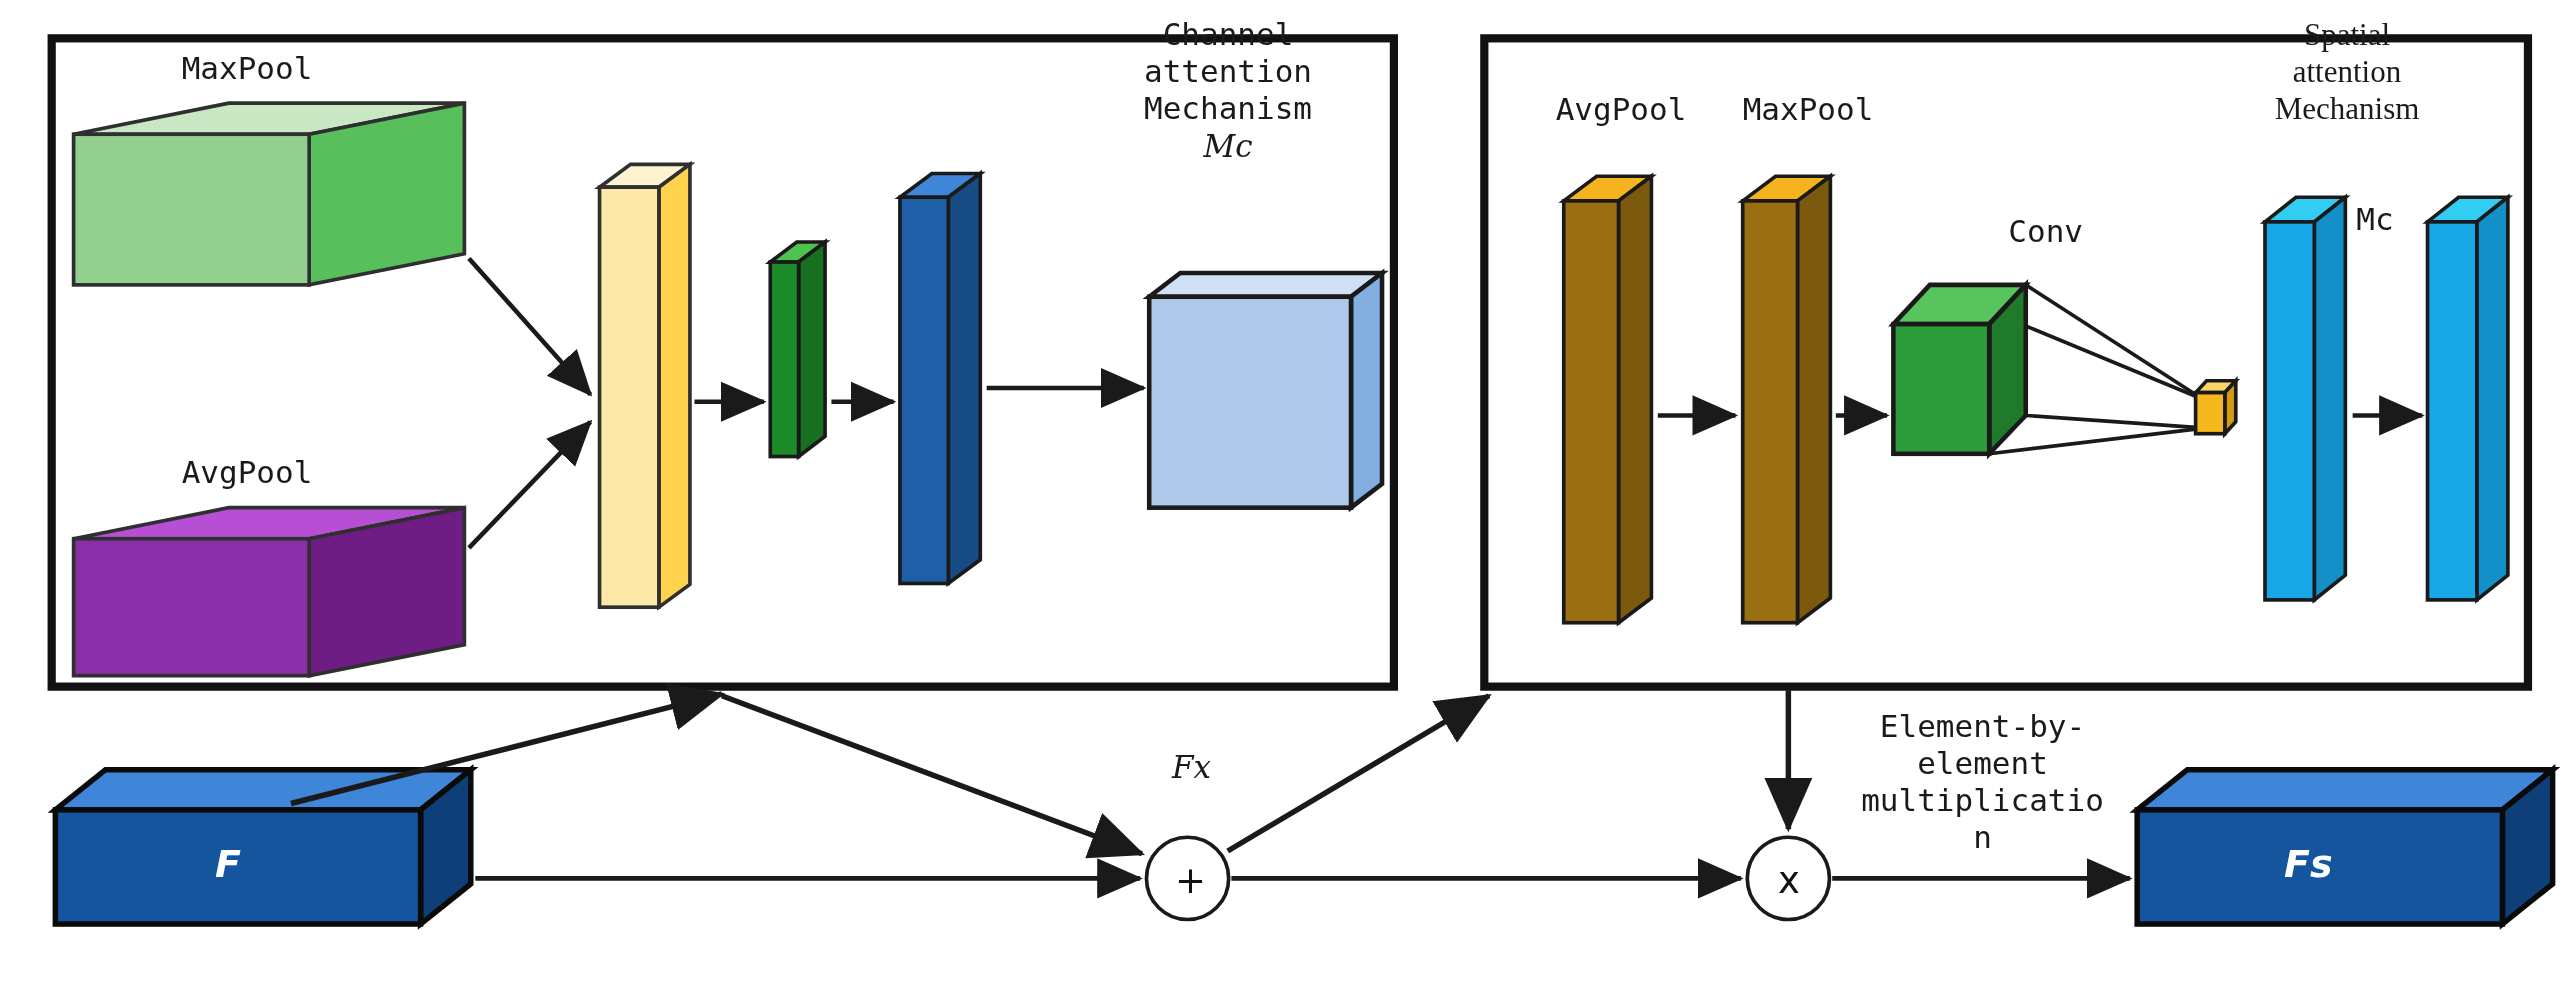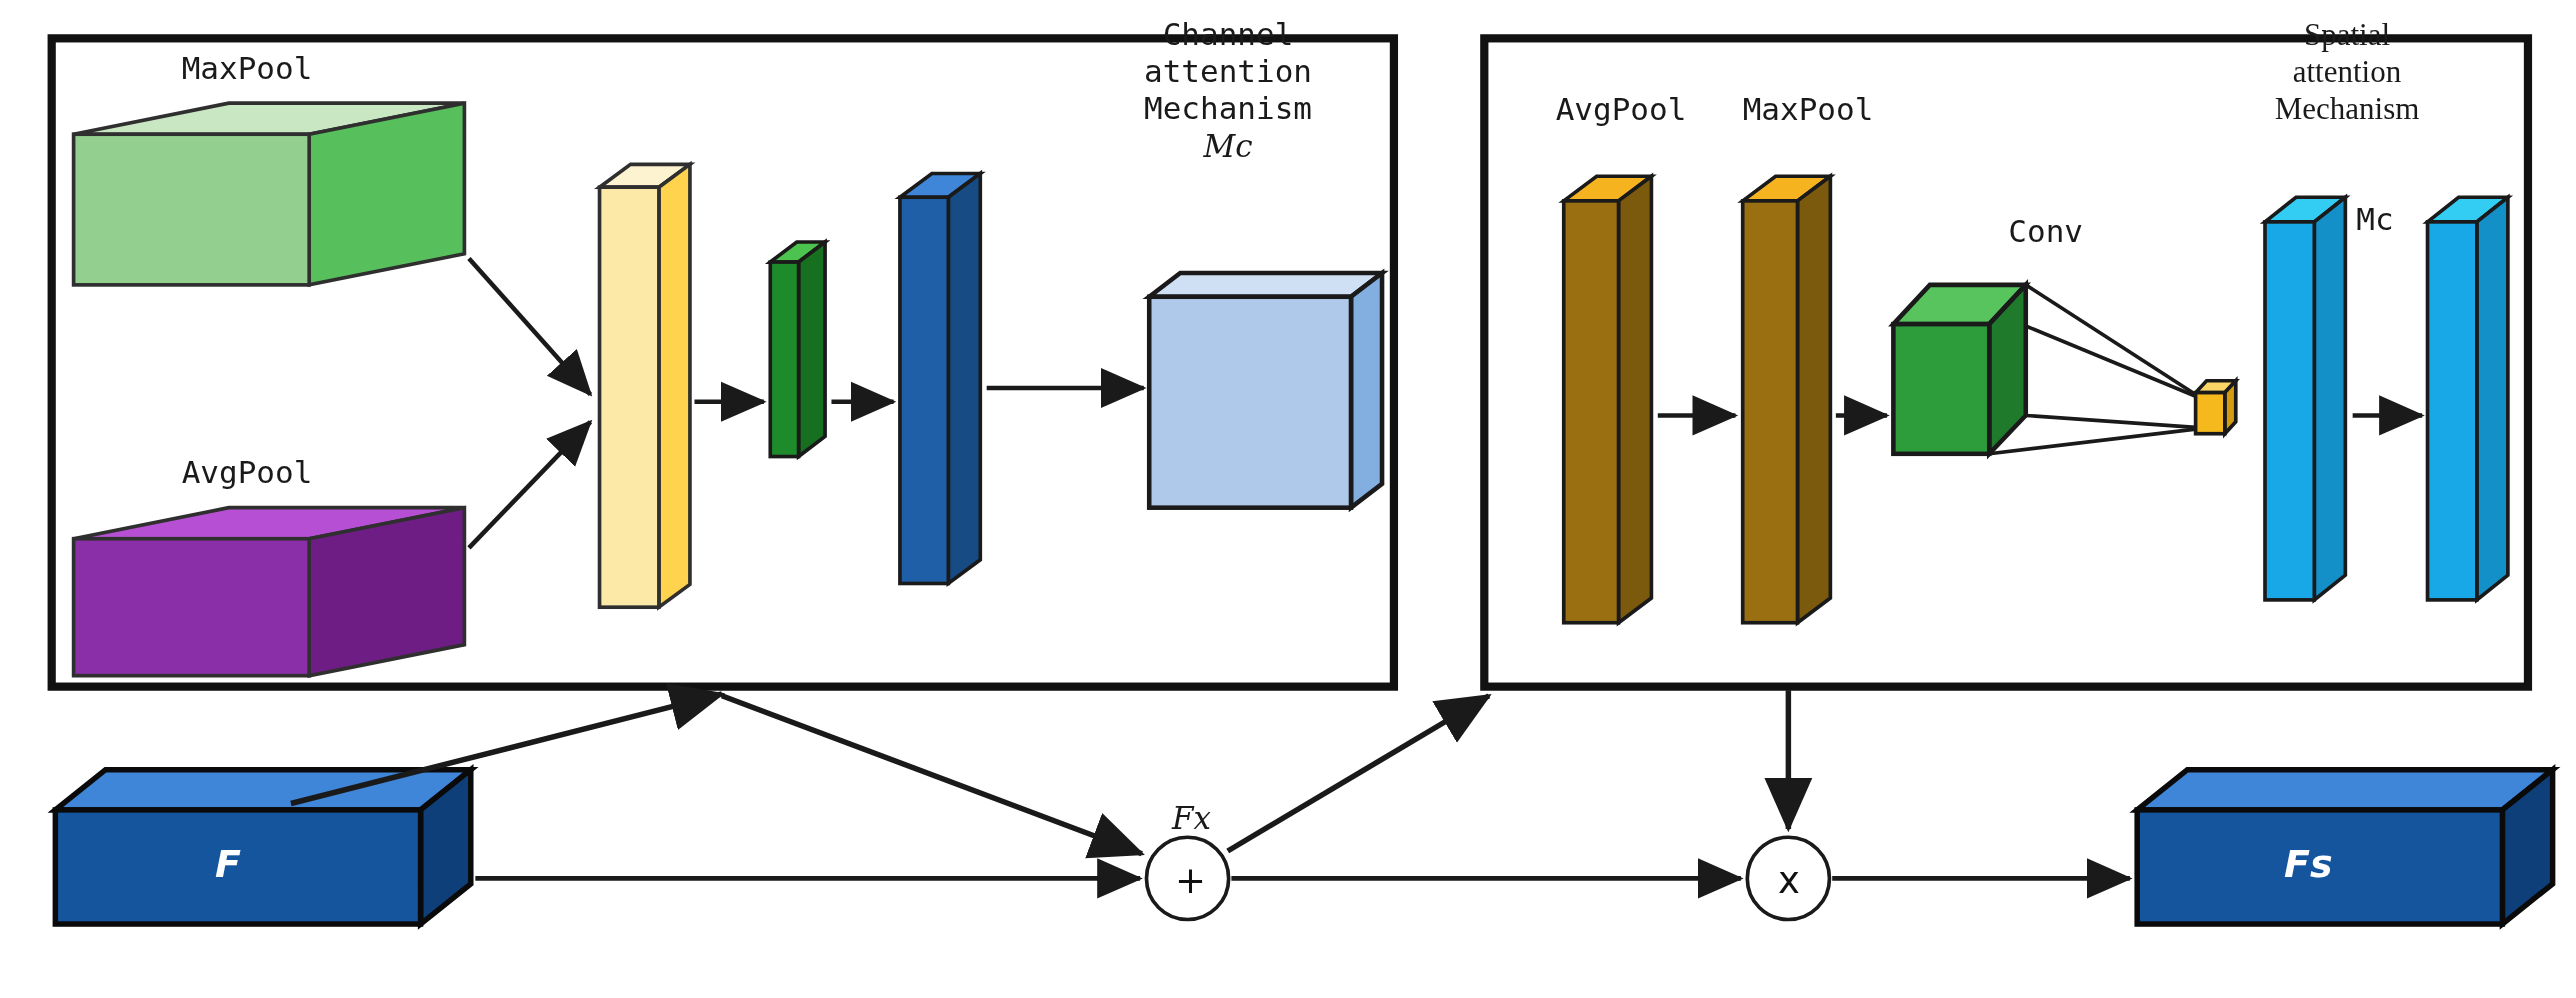--- a/index.html
+++ b/index.html
@@ -165,23 +165,27 @@
   <div class="lbl" style="left:1882px;top:213px;width:201px;text-align:right;">Conv</div>
 
   <div class="lbl" style="left:2201px;top:16.4px;width:292px;font-family:Liberation Serif, serif;">Spatial
 attention
 Mechanism</div>
 
   <div class="lbl" style="left:2320px;top:201px;width:110px;">Mc</div>
 
   <div class="boxlbl" style="left:215px;top:842px;">F</div>
 
-  <div class="lbl lbl-it" style="left:1146px;top:800px;width:91px;">Fx</div>
+  <div class="lbl lbl-it" style="left:1146px;top:749px;width:91px;">Fx</div>
 
   <div class="opglyph" style="left:1175px;top:859px;">+</div>
 
   <div class="opglyph" style="left:1778px;top:859px;">x</div>
 
+  <div class="lbl" style="left:1818px;top:708px;width:329px;">Element-by-
+element
+multiplicatio
+n</div>
 
   <div class="boxlbl" style="left:2284px;top:842px;">Fs</div>
 
 </div>
 
 
 </body></html>

